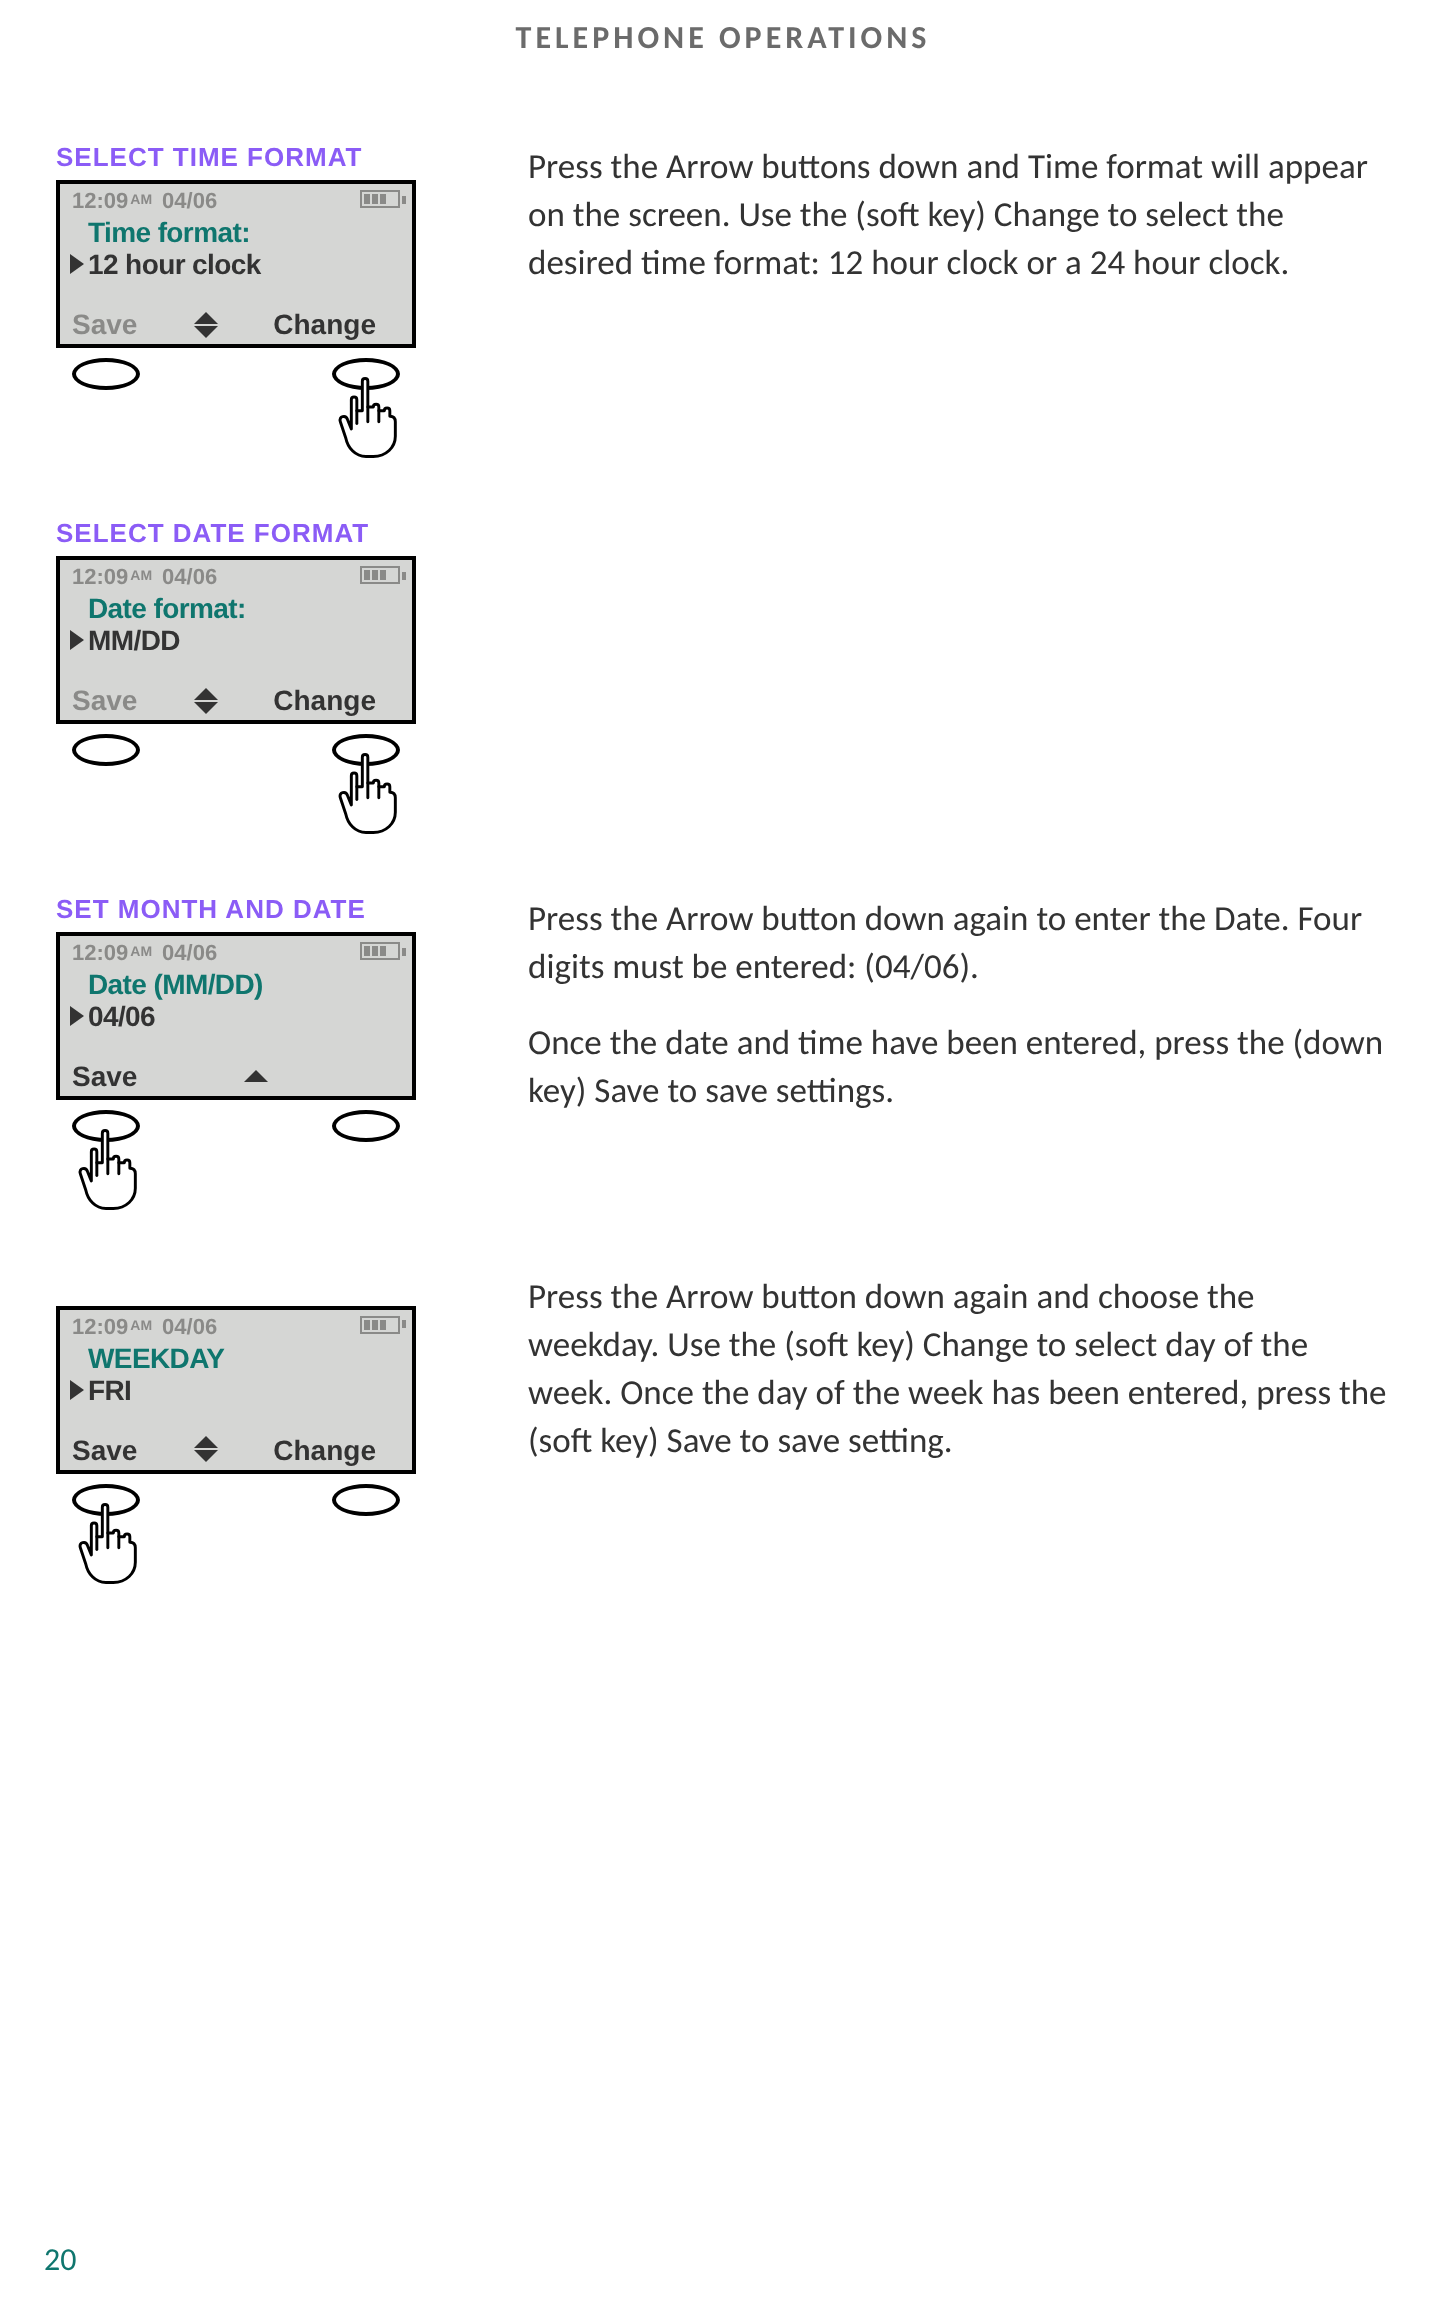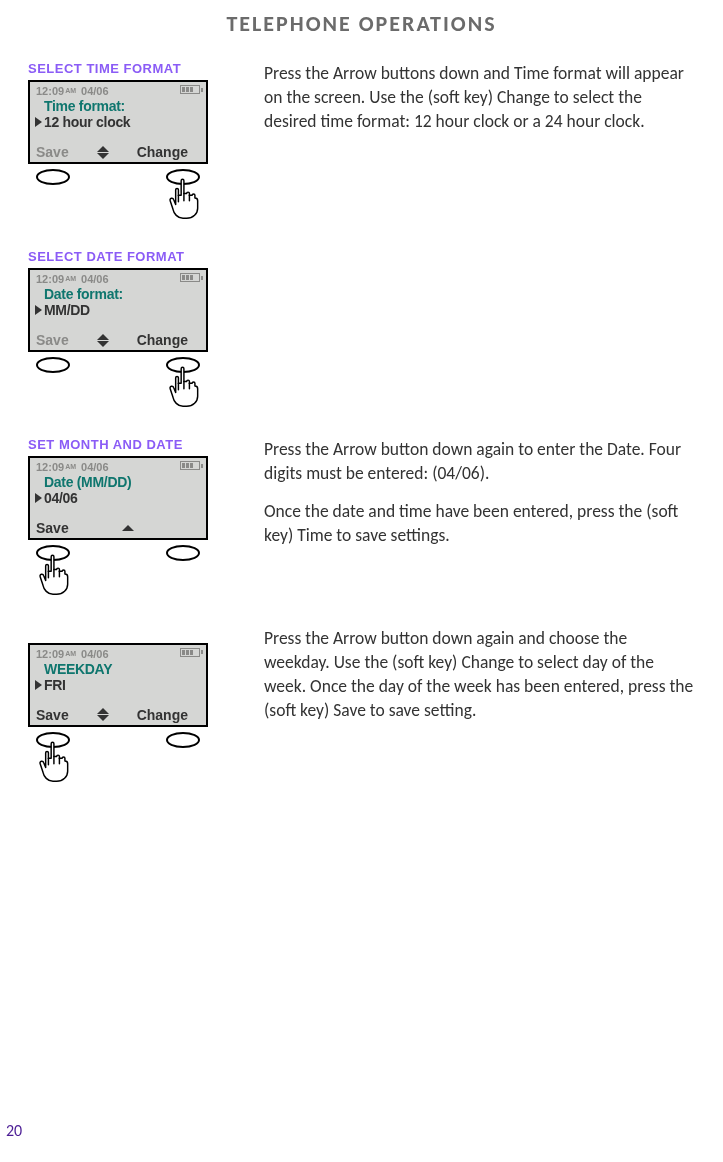--- a/index.html
+++ b/index.html
@@ -8,24 +8,24 @@
     height: 1162px;
     background: #fff;
     font-family: "Gill Sans", "Gill Sans MT", Calibri, sans-serif;
     color: #333;
     position: relative;
     padding: 10px 28px 0 28px;
   }
   .page-title {
     text-align: center;
     font-weight: bold;
-    font-size: 22px;
+    font-size: 16px;
     letter-spacing: 2px;
     color: #6b6b6b;
-    margin-bottom: 24px;
+    margin-bottom: 42px;
   }
   .section {
     display: flex;
     align-items: flex-start;
     margin-bottom: 64px;
     gap: 26px;
   }
   .left-col { width: 210px; flex-shrink: 0; }
   .section-label {
     font-size: 13px;
@@ -89,21 +89,21 @@
     width:34px; height:16px; border:2px solid #000; border-radius:50%;
     position:relative;
   }
   .hand {
     position:absolute; top:6px; left:50%; transform:translateX(-50%);
   }
   .hand svg { width:38px; height:44px; }
   .right-col { flex:1; font-size:17.5px; line-height:1.38; color:#333; }
   .right-col p { margin-bottom: 14px; }
   .page-num {
-    position:absolute; bottom:22px; left:6px; font-size:16px; color:#4c1d95;
+    position:absolute; bottom:22px; left:22px; font-size:16px; color:#0f766e;
   }
 </style>
 </head>
 <body>
 
 <h1 class="page-title">TELEPHONE OPERATIONS</h1>
 
 <div id="sections">
     <div class="section">
       <div class="left-col">
@@ -236,21 +236,21 @@
     <line x1="21" y1="18" x2="21" y2="26"></line>
     <line x1="27" y1="20" x2="27" y2="26"></line>
     <line x1="15" y1="20" x2="15" y2="27"></line>
   </svg></span>
           </div>
           <div class="oval-btn"></div>
         </div>
       </div>
       <div class="right-col">
         <p>Press the Arrow button down again to enter the Date. Four digits must be entered: (04/06).</p>
-        <p>Once the date and time have been entered, press the (soft key) Time to save settings.</p>
+        <p>Once the date and time have been entered, press the (down key) Save to save settings.</p>
       </div>
     </div>
     <div class="section">
       <div class="left-col">
         <div style="height: 17px;"></div>
         <div class="phone-screen">
           <div class="status-row">
     <span class="status-left">
       <span>12:09</span>
               <span class="am">AM</span>

